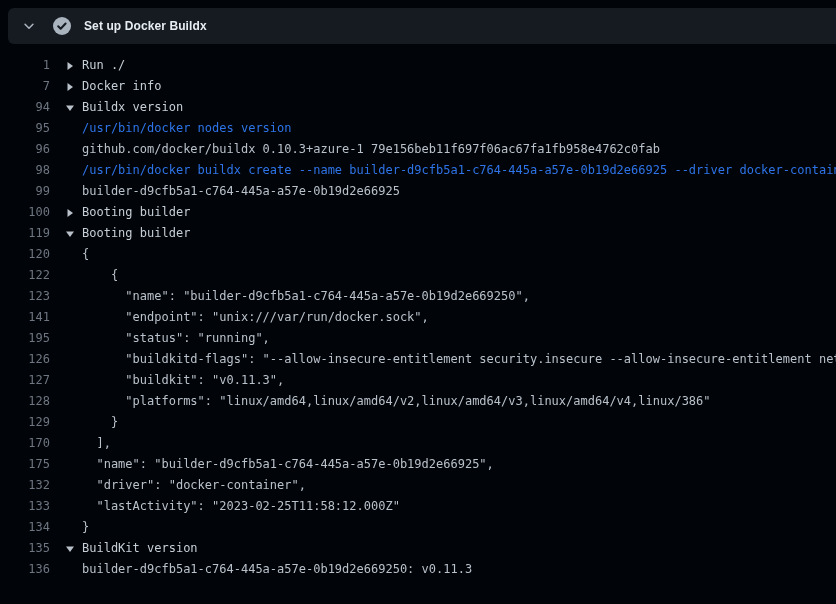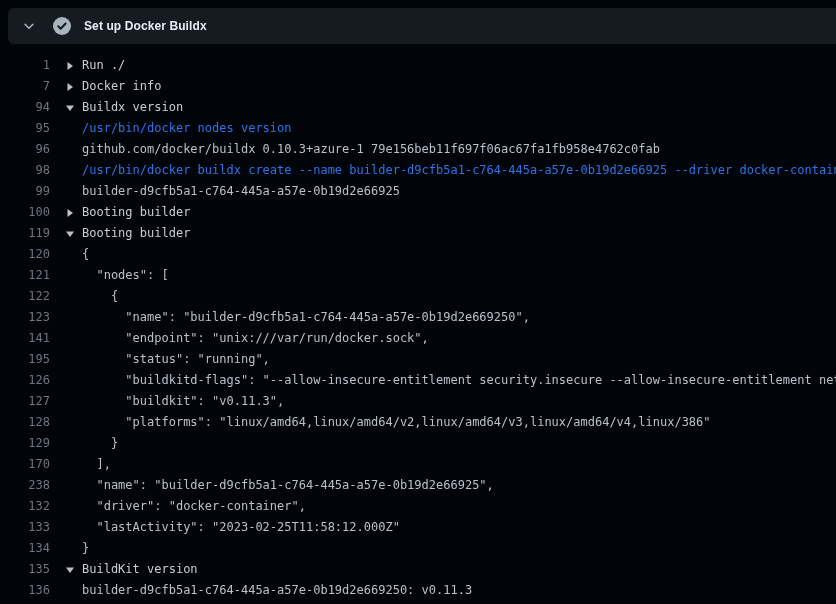--- a/index.html
+++ b/index.html
@@ -115,31 +115,30 @@
     <div class="row out"><span class="ln">96</span><span class="body"><span class="arrow"></span><span class="txt">github.com/docker/buildx 0.10.3+azure-1 79e156beb11f697f06ac67fa1fb958e4762c0fab</span></span></div>
     <div class="row cmd"><span class="ln">98</span><span class="body"><span class="arrow"></span><span class="txt">/usr/bin/docker buildx create --name builder-d9cfb5a1-c764-445a-a57e-0b19d2e66925 --driver docker-container</span></span></div>
     <div class="row out"><span class="ln">99</span><span class="body"><span class="arrow"></span><span class="txt">builder-d9cfb5a1-c764-445a-a57e-0b19d2e66925</span></span></div>
     <div class="row group"><span class="ln">100</span><span class="body"><span class="arrow"><svg width="8" height="8" viewBox="0 0 8 8">
             <path d="M1.5 0v8L7 4z" fill="currentColor"></path>
           </svg></span><span class="txt">Booting builder</span></span></div>
     <div class="row group"><span class="ln">119</span><span class="body"><span class="arrow"><svg width="8" height="8" viewBox="0 0 8 8">
             <path d="M0 1.5h8L4 7z" fill="currentColor"></path>
           </svg></span><span class="txt">Booting builder</span></span></div>
     <div class="row out"><span class="ln">120</span><span class="body"><span class="arrow"></span><span class="txt">{</span></span></div>
-    <div class="row out"><span class="ln">121</span><span class="body"><span class="arrow"></span><span class="txt">  "nodes": [</span></span></div>
     <div class="row out"><span class="ln">122</span><span class="body"><span class="arrow"></span><span class="txt">    {</span></span></div>
     <div class="row out"><span class="ln">123</span><span class="body"><span class="arrow"></span><span class="txt">      "name": "builder-d9cfb5a1-c764-445a-a57e-0b19d2e669250",</span></span></div>
     <div class="row out"><span class="ln">141</span><span class="body"><span class="arrow"></span><span class="txt">      "endpoint": "unix:///var/run/docker.sock",</span></span></div>
     <div class="row out"><span class="ln">195</span><span class="body"><span class="arrow"></span><span class="txt">      "status": "running",</span></span></div>
     <div class="row out"><span class="ln">126</span><span class="body"><span class="arrow"></span><span class="txt">      "buildkitd-flags": "--allow-insecure-entitlement security.insecure --allow-insecure-entitlement network.host",</span></span></div>
     <div class="row out"><span class="ln">127</span><span class="body"><span class="arrow"></span><span class="txt">      "buildkit": "v0.11.3",</span></span></div>
     <div class="row out"><span class="ln">128</span><span class="body"><span class="arrow"></span><span class="txt">      "platforms": "linux/amd64,linux/amd64/v2,linux/amd64/v3,linux/amd64/v4,linux/386"</span></span></div>
     <div class="row out"><span class="ln">129</span><span class="body"><span class="arrow"></span><span class="txt">    }</span></span></div>
     <div class="row out"><span class="ln">170</span><span class="body"><span class="arrow"></span><span class="txt">  ],</span></span></div>
-    <div class="row out"><span class="ln">238</span><span class="body"><span class="arrow"></span><span class="txt">  "name": "builder-d9cfb5a1-c764-445a-a57e-0b19d2e66925",</span></span></div>
+    <div class="row out"><span class="ln">175</span><span class="body"><span class="arrow"></span><span class="txt">  "name": "builder-d9cfb5a1-c764-445a-a57e-0b19d2e66925",</span></span></div>
     <div class="row out"><span class="ln">132</span><span class="body"><span class="arrow"></span><span class="txt">  "driver": "docker-container",</span></span></div>
     <div class="row out"><span class="ln">133</span><span class="body"><span class="arrow"></span><span class="txt">  "lastActivity": "2023-02-25T11:58:12.000Z"</span></span></div>
     <div class="row out"><span class="ln">134</span><span class="body"><span class="arrow"></span><span class="txt">}</span></span></div>
     <div class="row group"><span class="ln">135</span><span class="body"><span class="arrow"><svg width="8" height="8" viewBox="0 0 8 8">
             <path d="M0 1.5h8L4 7z" fill="currentColor"></path>
           </svg></span><span class="txt">BuildKit version</span></span></div>
     <div class="row out"><span class="ln">136</span><span class="body"><span class="arrow"></span><span class="txt">builder-d9cfb5a1-c764-445a-a57e-0b19d2e669250: v0.11.3</span></span></div>
   </div>
 
 </body></html>

